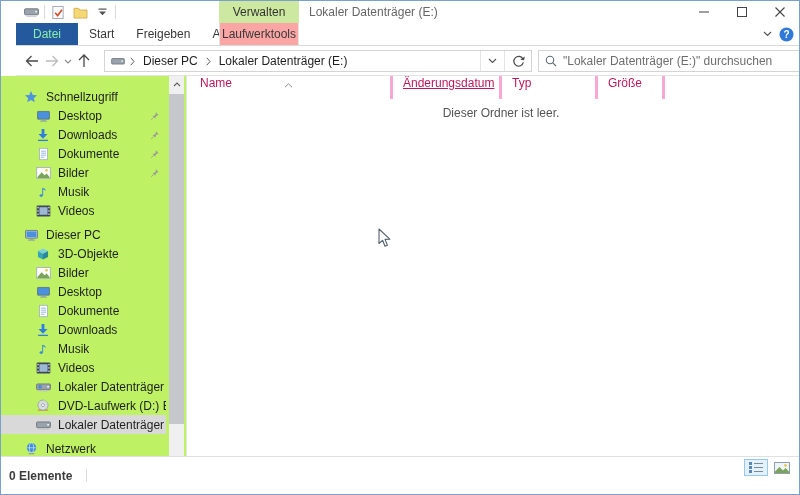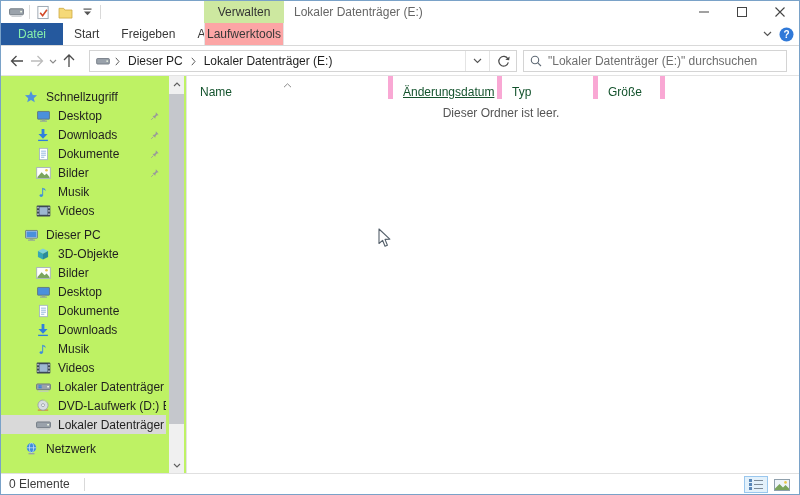--- a/index.html
+++ b/index.html
@@ -2,20 +2,21 @@
 <html><head>
 <meta charset="utf-8">
 <style>
   * { margin:0; padding:0; box-sizing:border-box; }
   html,body { background:#fff; }
   .window {
     position:relative; width:800px; height:495px;
     border:1px solid #7aa2c8; background:#fff; overflow:hidden;
     font-family:"Liberation Sans", sans-serif; font-size:12px; color:#1f1f1f;
     cursor:default;
+    padding-left:15px;
   }
   
   .titlebar { position:relative; height:22px; background:#fff; }
   .qat { position:absolute; left:6px; top:0; height:22px; display:flex; align-items:center; gap:4px; }
   .qat .vsep { width:1px; height:14px; background:#d9d9d9; }
   .qat-btn { display:flex; align-items:center; justify-content:center; width:18px; height:20px; }
   .ctx-header { position:absolute; left:203px; top:0; width:80px; height:22px;
     background:#cde8a0; color:#333; display:flex; align-items:center; justify-content:center; }
   .win-title { position:absolute; left:293px; top:0; height:22px; display:flex; align-items:center; color:#666; }
   .win-controls { position:absolute; right:0; top:0; height:22px; display:flex; }
@@ -60,28 +61,28 @@
   .side-icon { width:16px; height:16px; display:flex; align-items:center; justify-content:center; flex:0 0 16px; }
   .side-label { margin-left:7px; white-space:nowrap; overflow:hidden; }
   .pin { margin-left:auto; margin-right:6px; display:flex; align-items:center; }
   .side-scroll { position:absolute; top:0; bottom:0; left:168px; width:15px; background:#f0f0f0; }
   .scroll-arrow { position:absolute; left:0; width:15px; height:16px; display:flex; align-items:center; justify-content:center; }
   .scroll-arrow.up { top:0; } .scroll-arrow.down { bottom:0; }
   .scroll-thumb { position:absolute; left:0; width:15px; top:18px; height:330px; background:#c5c7cc; }
   
   .main { position:relative; flex:1; background:#fff; }
   .col-headers { display:flex; height:23px; }
-  .col-header { position:relative; display:flex; align-items:flex-end; border-right:5px solid #f9a8d4;
-    color:#14532d; padding-left:10px; }
+  .col-header { position:relative; display:flex; align-items:flex-start; border-right:3px solid #f9a8d4;
+    color:#be185d; padding-left:10px; }
   .col-header.first { padding-left:13px; }
   .sort-caret { position:absolute; top:1px; left:50%; margin-left:-5px; }
   .empty-msg { position:absolute; top:30px; left:16px; right:0; text-align:center; color:#555; }
   
-  .statusbar { position:absolute; left:0; right:0; bottom:0; height:21px; background:#fff;
-    border-top:1px solid #e0e0e0; display:flex; align-items:center; padding-left:8px; }
+  .statusbar { position:absolute; left:0; right:0; bottom:0; height:38px; background:#fff;
+    border-top:1px solid #e0e0e0; display:flex; align-items:center; padding-left:8px;font-weight:bold; }
   .statusbar .count { color:#3c3c3c; }
   .statusbar .vsep { width:1px; height:13px; background:#d9d9d9; margin-left:14px; }
   .view-toggles { position:absolute; right:5px; top:2px; display:flex; gap:2px; }
   .view-btn { width:24px; height:17px; display:flex; align-items:center; justify-content:center;
     border:1px solid transparent; }
   .view-btn.selected { background:#e3f1fb; border-color:#9ac7ee; }
   
   .cursor { position:absolute; left:377px; top:227px; z-index:50; pointer-events:none; }
 </style>
 </head>

